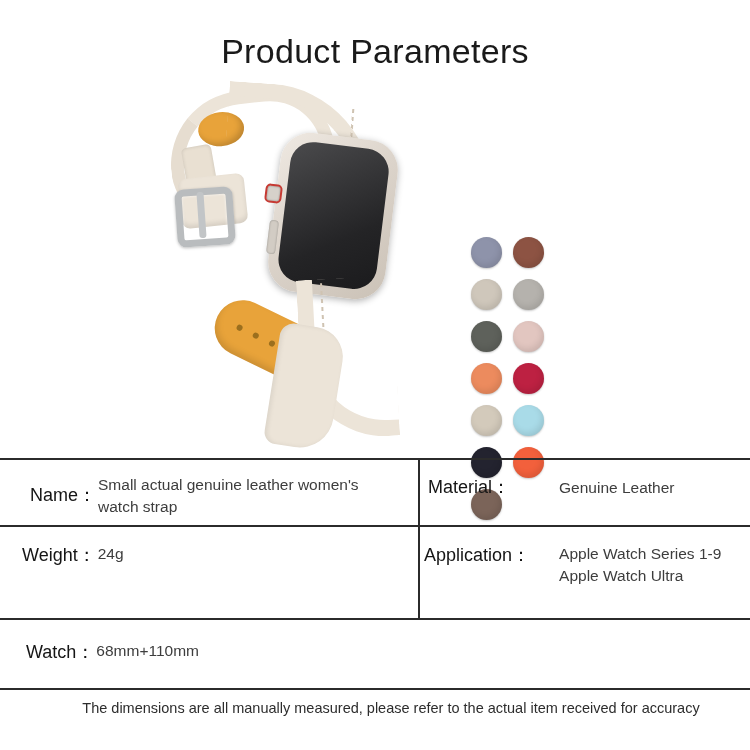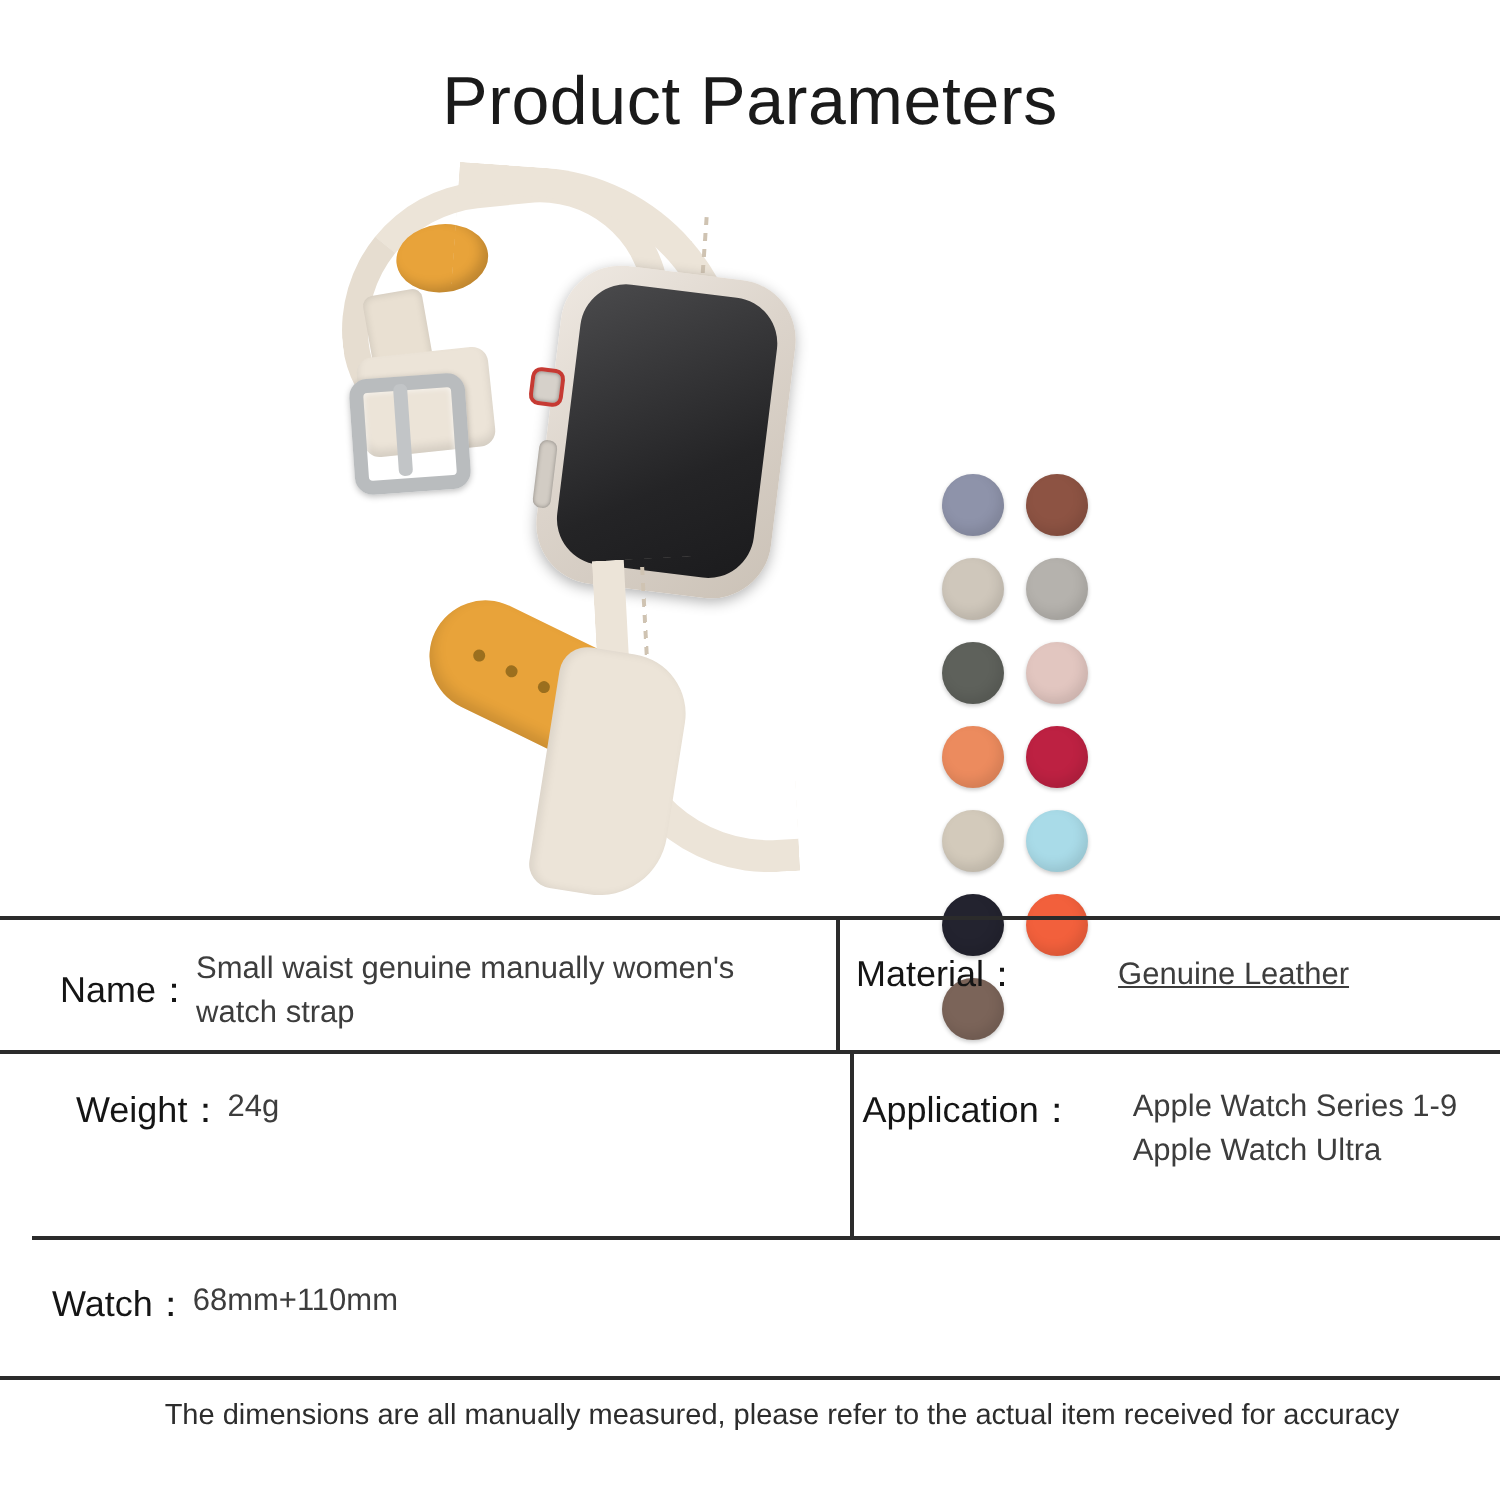--- a/index.html
+++ b/index.html
@@ -141,42 +141,42 @@
     box-shadow: 0 1px 2px rgba(0,0,0,.22), inset -2px -3px 6px rgba(0,0,0,.1);
   }
 
   
   .spec-table {
     position: absolute; left: 0; top: 458px; width: 750px; height: 230px;
     border-top: 2px solid #2b2b2b;
   }
   .spec-row { position: relative; display: flex; border-bottom: 2px solid #2b2b2b; }
   .spec-row.r1 { height: 67px; }
-  .spec-row.r2 { height: 93px; margin-left: 16px; }
+  .spec-row.r2 { height: 93px; }
   .spec-row.r3 { height: 70px; }
 
   .cell { position: relative; display: flex; align-items: flex-start; padding-top: 14px; }
   .cell.left { width: 418px; padding-left: 30px; }
   .cell.right { width: 332px; padding-left: 8px; border-left: 2px solid #2b2b2b; }
   .spec-row.r3 .cell.left { width: 750px; }
 
   .lbl {
     font-size: 18px; color: #151515; white-space: nowrap;
     font-family: "Liberation Sans", sans-serif;
   }
   .val {
     font-size: 15.5px; color: #3d3d3d; line-height: 1.42;
     font-family: "Liberation Sans", sans-serif; padding-left: 2px;
   }
   .val .vline { display: block; }
 
   .r1 .cell.left .lbl { padding-top: 9px; }
   .r1 .cell.right { padding-left: 8px; gap: 47px; }
   .r1 .cell.right .lbl { padding-top: 1px; }
-  .r1 .cell.right .val { padding-top: 3px; text-decoration: underline; }
+  .r1 .cell.right .val { padding-top: 3px; }
 
   .r2 .cell.left { padding-left: 22px; padding-top: 16px; }
   .r2 .cell.right { padding-left: 0; justify-content: flex-start; }
   .r2 .inner-right { display: flex; padding-left: 4px; padding-top: 2px; gap: 27px; }
 
   .r3 .cell.left { padding-left: 26px; padding-top: 20px; }
 
   .footnote {
     position: absolute; left: 16px; top: 700px; width: 750px; text-align: center;
     font-size: 14.5px; color: #2d2d2d;
@@ -258,21 +258,21 @@
       <div class="swatch-cell empty"></div>
     </div>
   </div>
 
   <div class="spec-table">
 
     <div class="spec-row r1">
       <div class="cell left">
         <span class="lbl">Name：</span>
         <span class="val">
-          <span class="vline">Small waist genuine manually women's</span>
+          <span class="vline">Small actual genuine leather women's</span>
           <span class="vline">watch strap</span>
         </span>
       </div>
       <div class="cell right">
         <span class="lbl">Material：</span>
         <span class="val">
           <span class="vline">Genuine Leather</span>
         </span>
       </div>
     </div>

